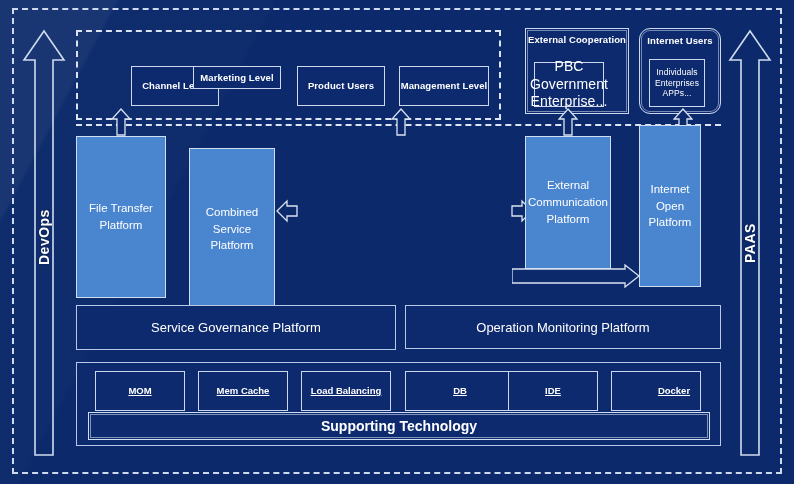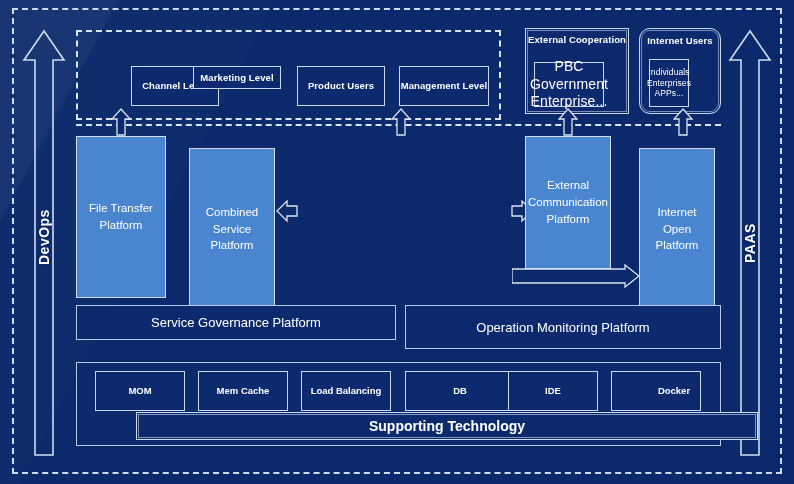--- a/index.html
+++ b/index.html
@@ -105,20 +105,21 @@
     background: #0d2a6e;
     border: 1px solid #cdd8ee;
     display: flex;
     align-items: center;
     justify-content: center;
     text-align: center;
     color: #ffffff;
     font-size: 9.5px;
     font-weight: bold;
     line-height: 1.25;
+    text-decoration: underline;
   }
   .support-bar {
     background: #0d2a6e;
     border: 1px solid #cfddf1;
     box-shadow: inset 0 0 0 1px #0d2a6e, inset 0 0 0 2px rgba(207,221,241,.6);
     display: flex;
     align-items: center;
     justify-content: center;
     color: #ffffff;
     font-size: 14px;
@@ -180,21 +181,21 @@
     <span>Management Level</span>
   </div>
 
   <div class="abs dark-box inner-ring" style="left:525px; top:28px; width:104px; height:86px; flex-direction:column; justify-content:flex-start; padding-top:5px;">
     <span style="display:block; width:100%;">External Cooperation</span>
     <span class="abs dark-box" style="left:8px; top:33px; width:70px; height:45px; font-weight:normal; font-size:14px;">PBC Government Enterprise...</span>
   </div>
 
   <div class="abs dark-box inner-ring" style="left:639px; top:28px; width:82px; height:86px; flex-direction:column; justify-content:flex-start; padding-top:6px;border-radius:11px;">
     <span style="display:block; width:100%;">Internet Users</span>
-    <span class="abs dark-box" style="left:9px; top:30px; width:40px; height:48px; font-weight:normal; font-size:8.5px;">Individuals Enterprises APPs...</span>
+    <span class="abs dark-box" style="left:9px; top:30px; width:56px; height:48px; font-weight:normal; font-size:8.5px;">Individuals Enterprises APPs...</span>
   </div>
 
   <div class="abs sep-dashed"></div>
 
   <div class="abs arrow-up-small" style="left:111px; top:108px; width:20px; height:28px;">
     <svg width="20" height="28" viewBox="0 0 20 28" aria-hidden="true">
       <path d="M10 1 L19 11 L14 11 L14 27 L6 27 L6 11 L1 11 Z" fill="#0c2a6b" stroke="#dbe4f4" stroke-width="1.3"></path>
     </svg>
   </div>
   <div class="abs arrow-up-small" style="left:391px; top:108px; width:20px; height:28px;">
@@ -237,25 +238,25 @@
   <div class="abs blue-box" style="left:525px; top:136px; width:86px; height:133px;">
     <span>External Communication Platform</span>
   </div>
 
   <div class="abs arrow-h" style="left:512px; top:264px; width:128px; height:24px;">
     <svg width="128" height="24" viewBox="0 0 128 24" aria-hidden="true">
       <path d="M0 5 L113 5 L113 1 L127 12 L113 23 L113 19 L0 19 Z" fill="#0c2a6b" stroke="#dbe4f4" stroke-width="1.3"></path>
     </svg>
   </div>
 
-  <div class="abs blue-box" style="left:639px; top:148px; width:76px; height:162px;">
+  <div class="abs blue-box" style="left:639px; top:125px; width:62px; height:162px;">
     <span>Internet Open Platform</span>
   </div>
 
-  <div class="abs wide-row" style="left:76px; top:305px; width:320px; height:35px;">
+  <div class="abs wide-row" style="left:76px; top:305px; width:320px; height:45px;">
     <span>Service Governance Platform</span>
   </div>
   <div class="abs wide-row" style="left:405px; top:305px; width:316px; height:44px;">
     <span>Operation Monitoring Platform</span>
   </div>
 
   <div class="abs support-outer"></div>
 
   <div class="abs tech-box" style="left:95px; top:371px; width:90px; height:40px;">
     <span>MOM</span>
@@ -269,17 +270,17 @@
   <div class="abs tech-box" style="left:405px; top:371px; width:110px; height:40px;">
     <span>DB</span>
   </div>
   <div class="abs tech-box" style="left:508px; top:371px; width:90px; height:40px;">
     <span>IDE</span>
   </div>
   <div class="abs tech-box" style="left:611px; top:371px; width:90px; height:40px;padding-left:36px;">
     <span>Docker</span>
   </div>
 
-  <div class="abs support-bar" style="left:88px; top:412px; width:622px; height:28px;margin-left:48px;">
+  <div class="abs support-bar" style="left:88px; top:412px; width:622px; height:28px;">
     <span>Supporting Technology</span>
   </div>
 
 </div>
 
 </body></html>

